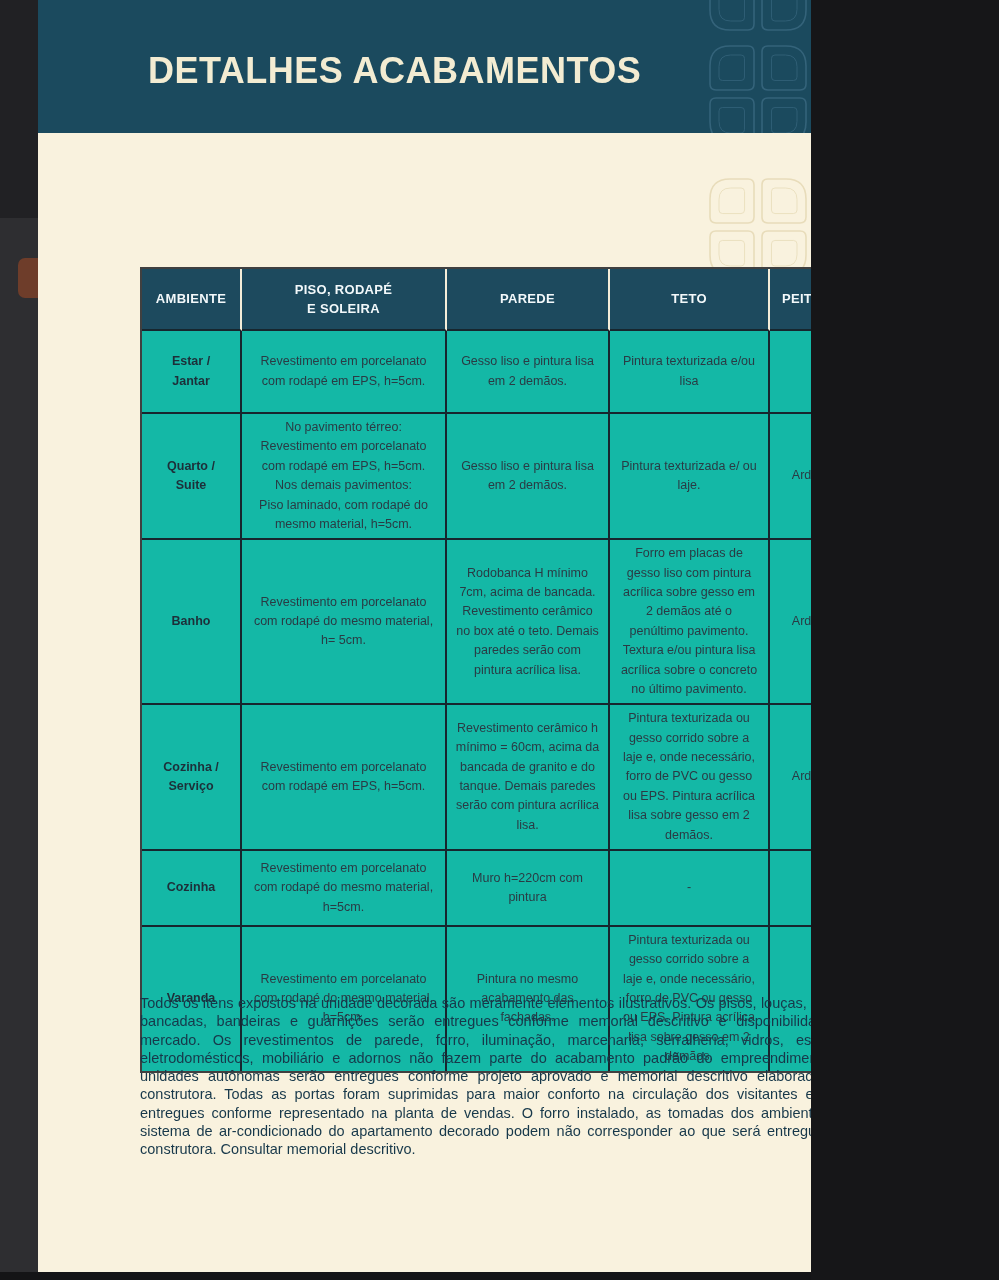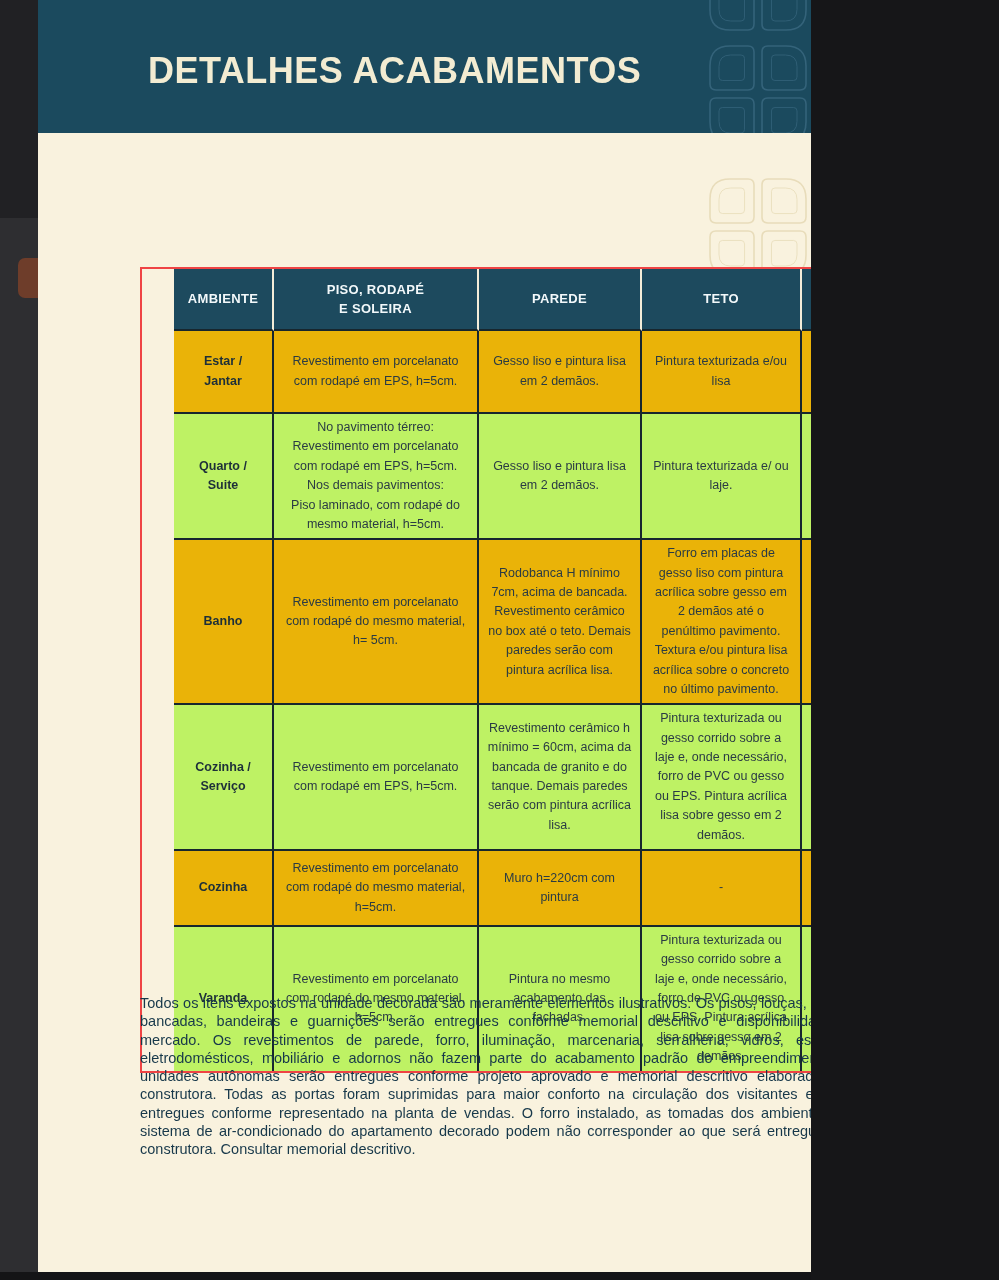--- a/index.html
+++ b/index.html
@@ -17,31 +17,31 @@
   .page{position:absolute;left:38px;top:0;width:922px;height:1272px;background:#f9f2de;overflow:hidden;}
   .band{position:absolute;left:0;top:0;width:922px;height:133px;background:#1b4a5e;overflow:hidden;}
   .band-title{position:absolute;left:110px;top:50px;margin:0;
               font-size:36px;font-weight:bold;letter-spacing:.5px;color:#f3ecd2;white-space:nowrap;}
   .pattern{position:absolute;pointer-events:none;}
   .section-title{position:absolute;left:0;top:192px;width:922px;margin:0;text-align:center;
                  font-size:28px;font-weight:bold;letter-spacing:-.3px;color:#19485c;white-space:nowrap;}
   
   .tbl-wrap{position:absolute;left:102px;top:267px;}
   table.tbl{border-collapse:separate;border-spacing:0;table-layout:fixed;width:714px;
-            border:2px solid #ef4444;padding-left:32px;}
+            border:2px solid #404040;}
   .tbl th{background:#1d4a5e;color:#f2f8fa;font-size:13px;font-weight:bold;letter-spacing:.3px;
           border-right:2px solid #f4edd8;border-bottom:2px solid #17262e;
           text-align:center;vertical-align:middle;white-space:pre-line;line-height:1.5;padding:4px 6px;}
   .tbl th:last-child{border-right:none;}
-  .tbl td{background:#eab308;color:#2a3b44;font-size:12.5px;line-height:1.55;
+  .tbl td{background:#14b8a6;color:#2a3b44;font-size:12.5px;line-height:1.55;
           border-right:2px solid #17262e;border-bottom:2px solid #17262e;
           text-align:center;vertical-align:middle;white-space:pre-line;padding:4px 8px;}
   .tbl td:last-child{border-right:none;}
   .tbl tr:last-child td{border-bottom:none;}
-  .tbl tr.alt td{background:#bef264;}
+  .tbl tr.alt td{background:#14b8a6;}
   .tbl td.amb{font-weight:bold;color:#1d2f39;}
   tr.rh0{height:62px;} tr.rh1{height:83px;} tr.rh2{height:126px;} tr.rh3{height:131px;}
   tr.rh4{height:116px;} tr.rh5{height:76px;} tr.rh6{height:109px;}
   
   .disclaimer{position:absolute;left:102px;top:994px;width:718px;margin:0;
               font-size:14.5px;line-height:1.26;text-align:justify;color:#17384a;}
   .page-number{position:absolute;right:24px;top:1230px;font-size:15px;font-weight:bold;color:#c25840;text-decoration:underline;}
 </style>
 </head>
 <body>

